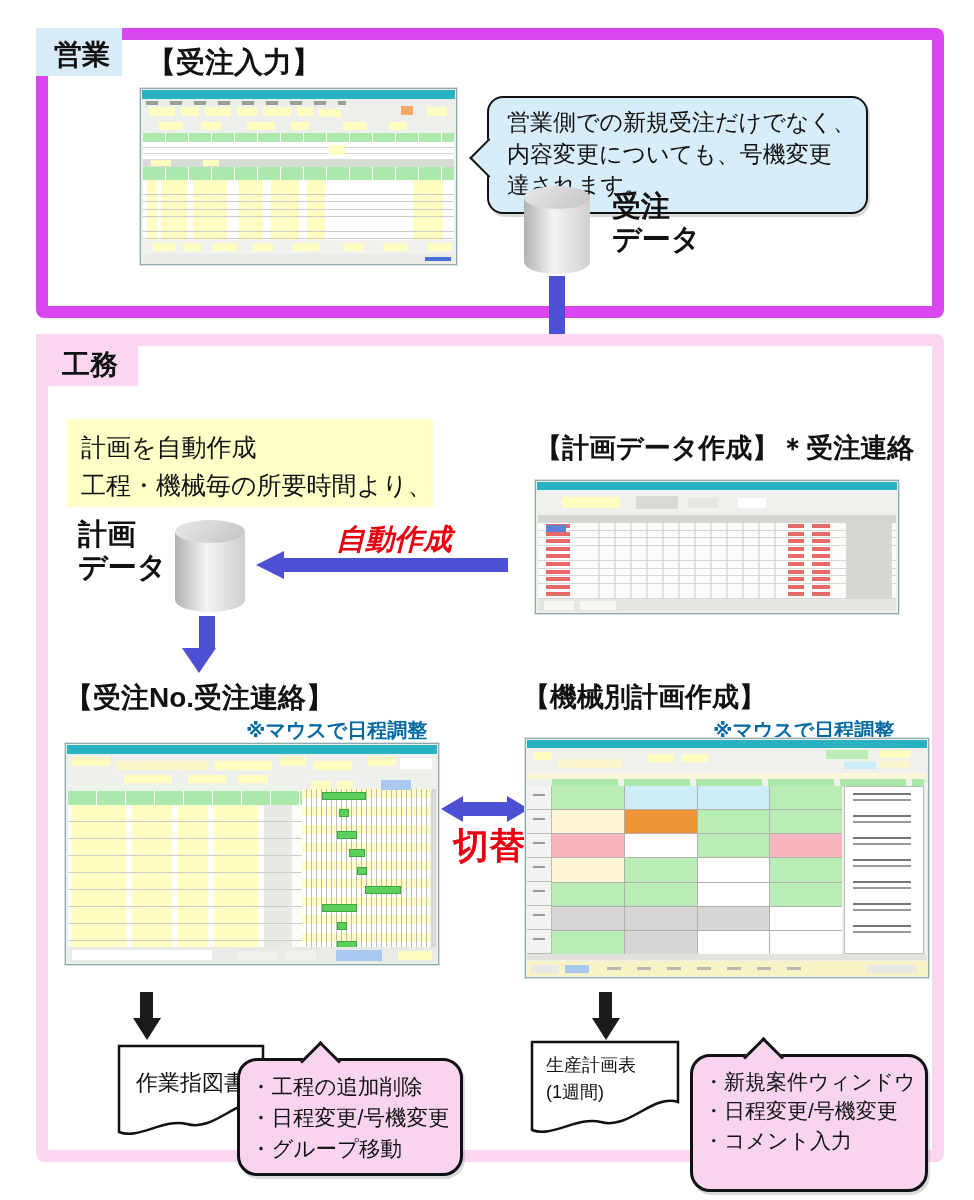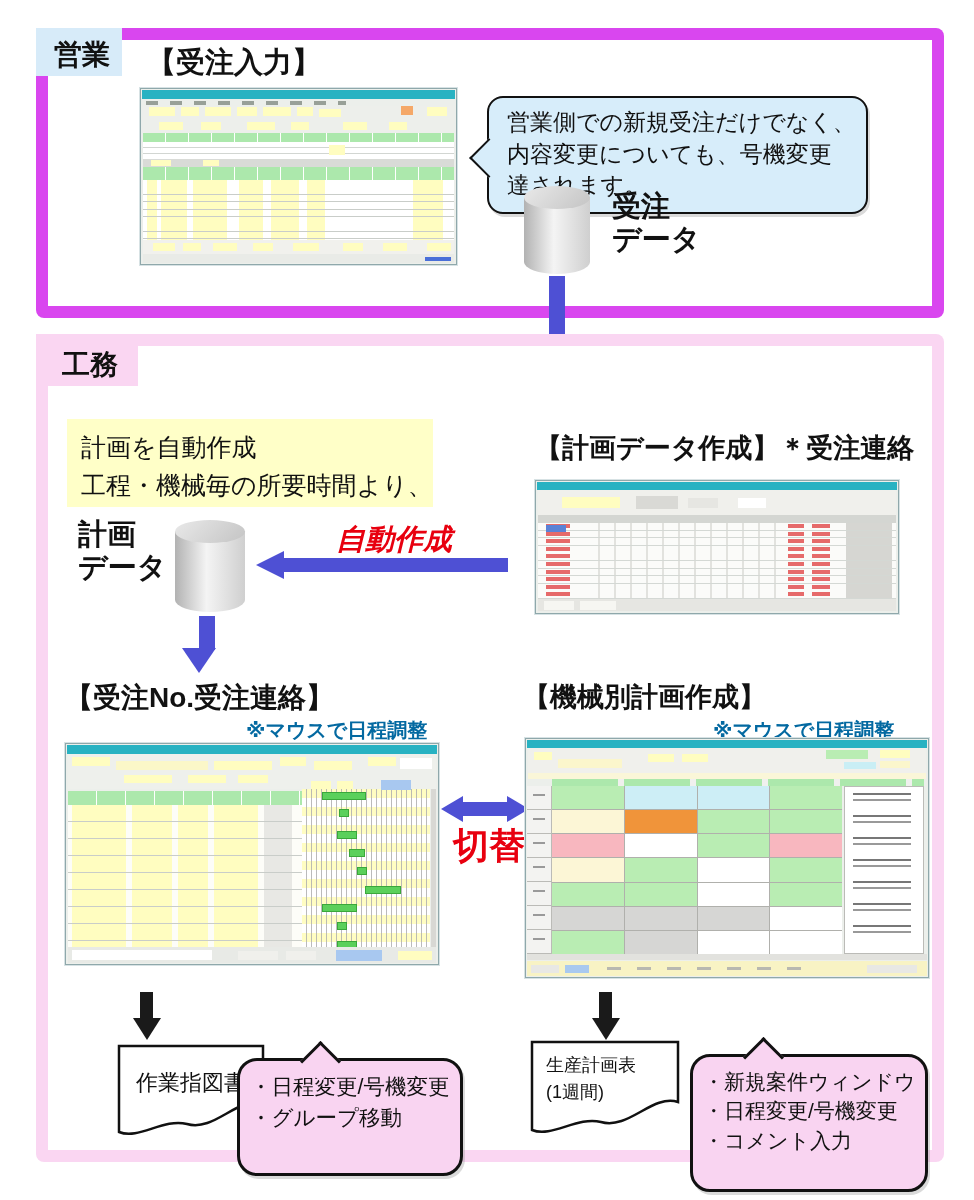--- a/index.html
+++ b/index.html
@@ -418,20 +418,21 @@
         <i class="head"></i>
     </div>
     <div class="doc doc1">
       <svg width="148" height="94" viewBox="0 0 148 94">
         <path d="M2 2 H146 V60 C120 52 98 88 70 80 C46 74 22 96 2 88 Z" fill="#ffffff" stroke="#111111" stroke-width="2.5"></path>
       </svg>
       <div class="doc-label1">作業指図書</div>
     </div>
     <div class="bubble pink pb1">
       <i class="tail tail-up"></i>
+      <div>・工程の追加削除</div>
       <div>・日程変更/号機変更</div>
       <div>・グループ移動</div>
     </div>
 
     <div class="barrow b2">
       <i class="shaft"></i>
         <i class="head"></i>
     </div>
     <div class="doc doc2">
       <svg width="150" height="96" viewBox="0 0 150 96">

